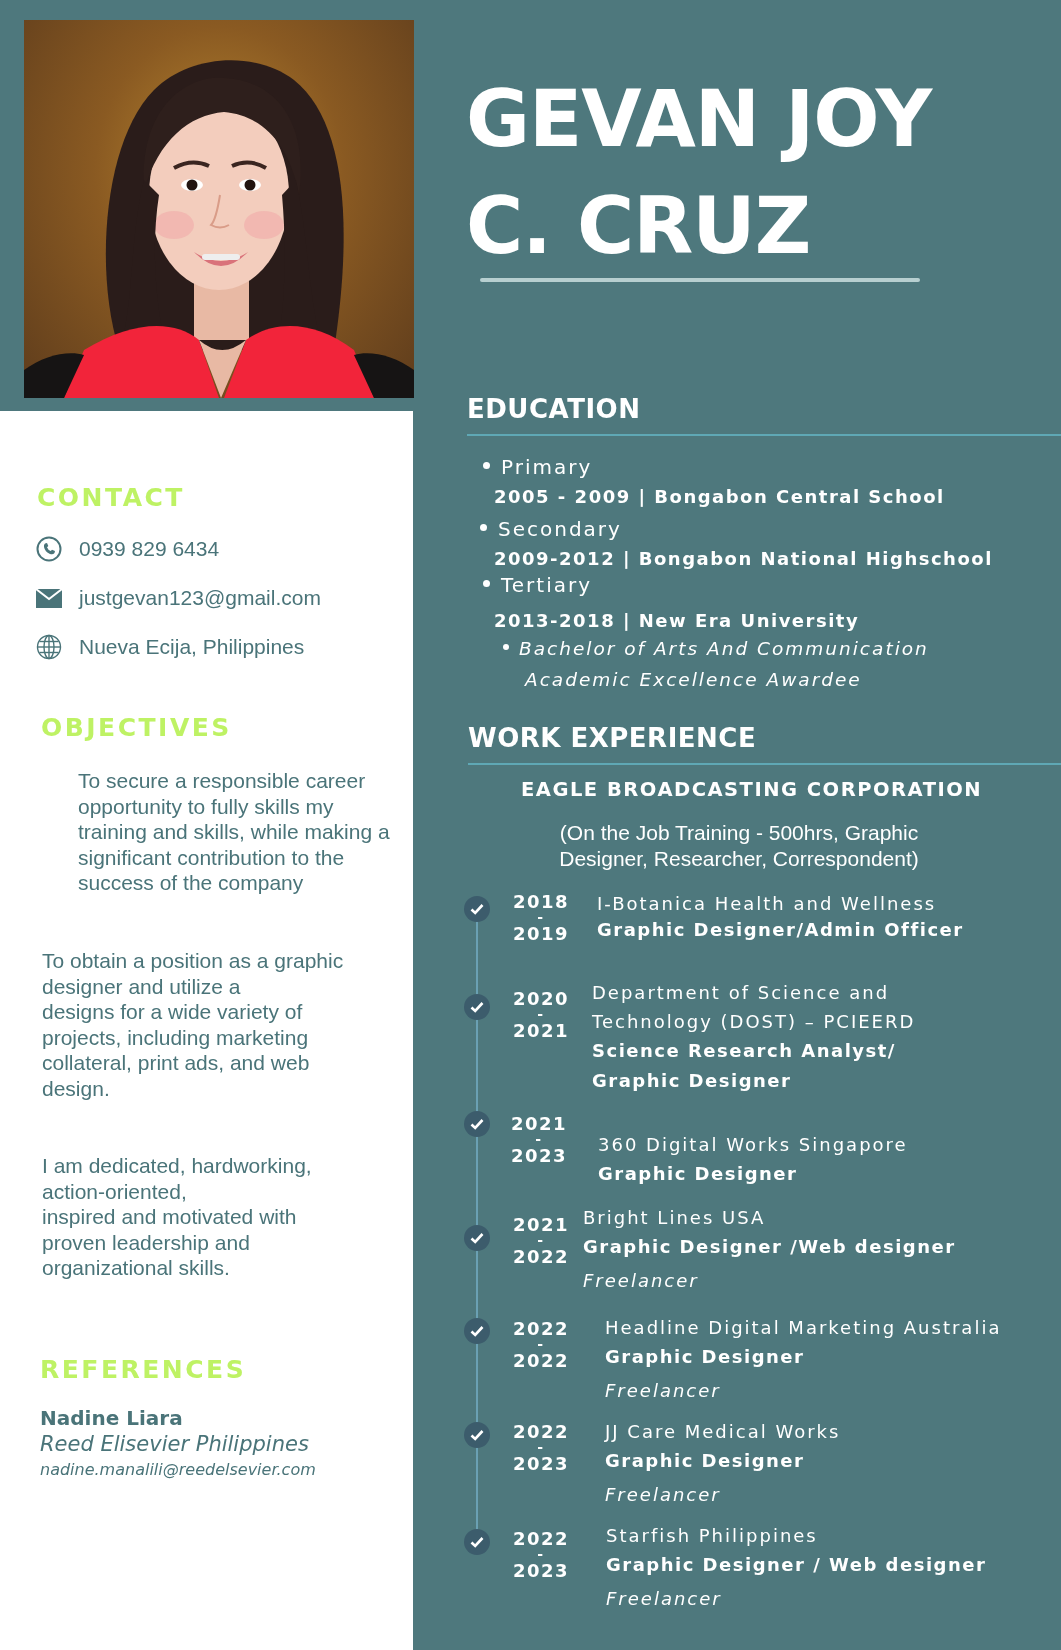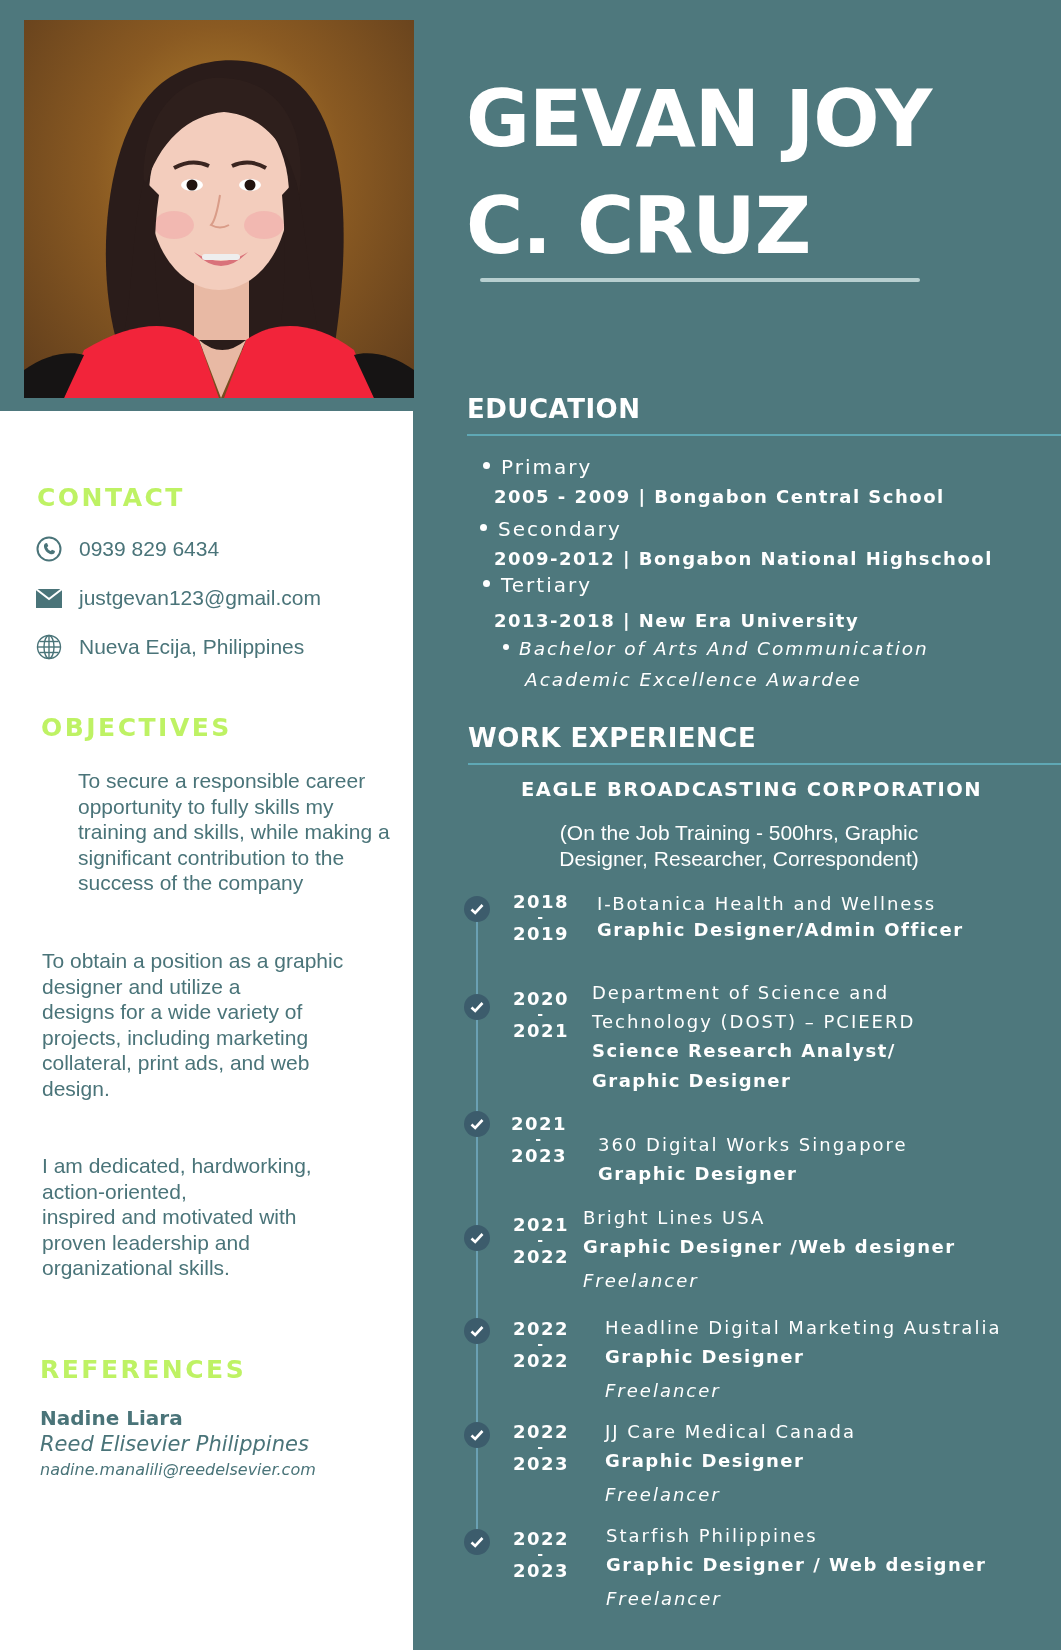--- a/index.html
+++ b/index.html
@@ -270,21 +270,21 @@
     <svg width="14" height="12" viewBox="0 0 14 12">
       <path d="M1.5 6.5 L5.2 10 L12.5 2" stroke="#fff" stroke-width="2.6" fill="none"></path>
     </svg>
   </div>
 <div class="abs years" style="left:509px; top:1421px;">
     <span class="y">2022</span>
     <span class="sep">-</span>
     <span class="y">2023</span>
   </div>
 <div class="abs" style="left:605px; top:1417px;">
-  <div class="job-company">JJ Care Medical Canada</div>
+  <div class="job-company">JJ Care Medical Works</div>
   <div class="job-title">Graphic Designer</div>
   <div class="job-type">Freelancer</div>
 </div>
 
 <div class="abs check" style="left:464px; top:1529px;">
     <svg width="14" height="12" viewBox="0 0 14 12">
       <path d="M1.5 6.5 L5.2 10 L12.5 2" stroke="#fff" stroke-width="2.6" fill="none"></path>
     </svg>
   </div>
 <div class="abs years" style="left:509px; top:1528px;">

